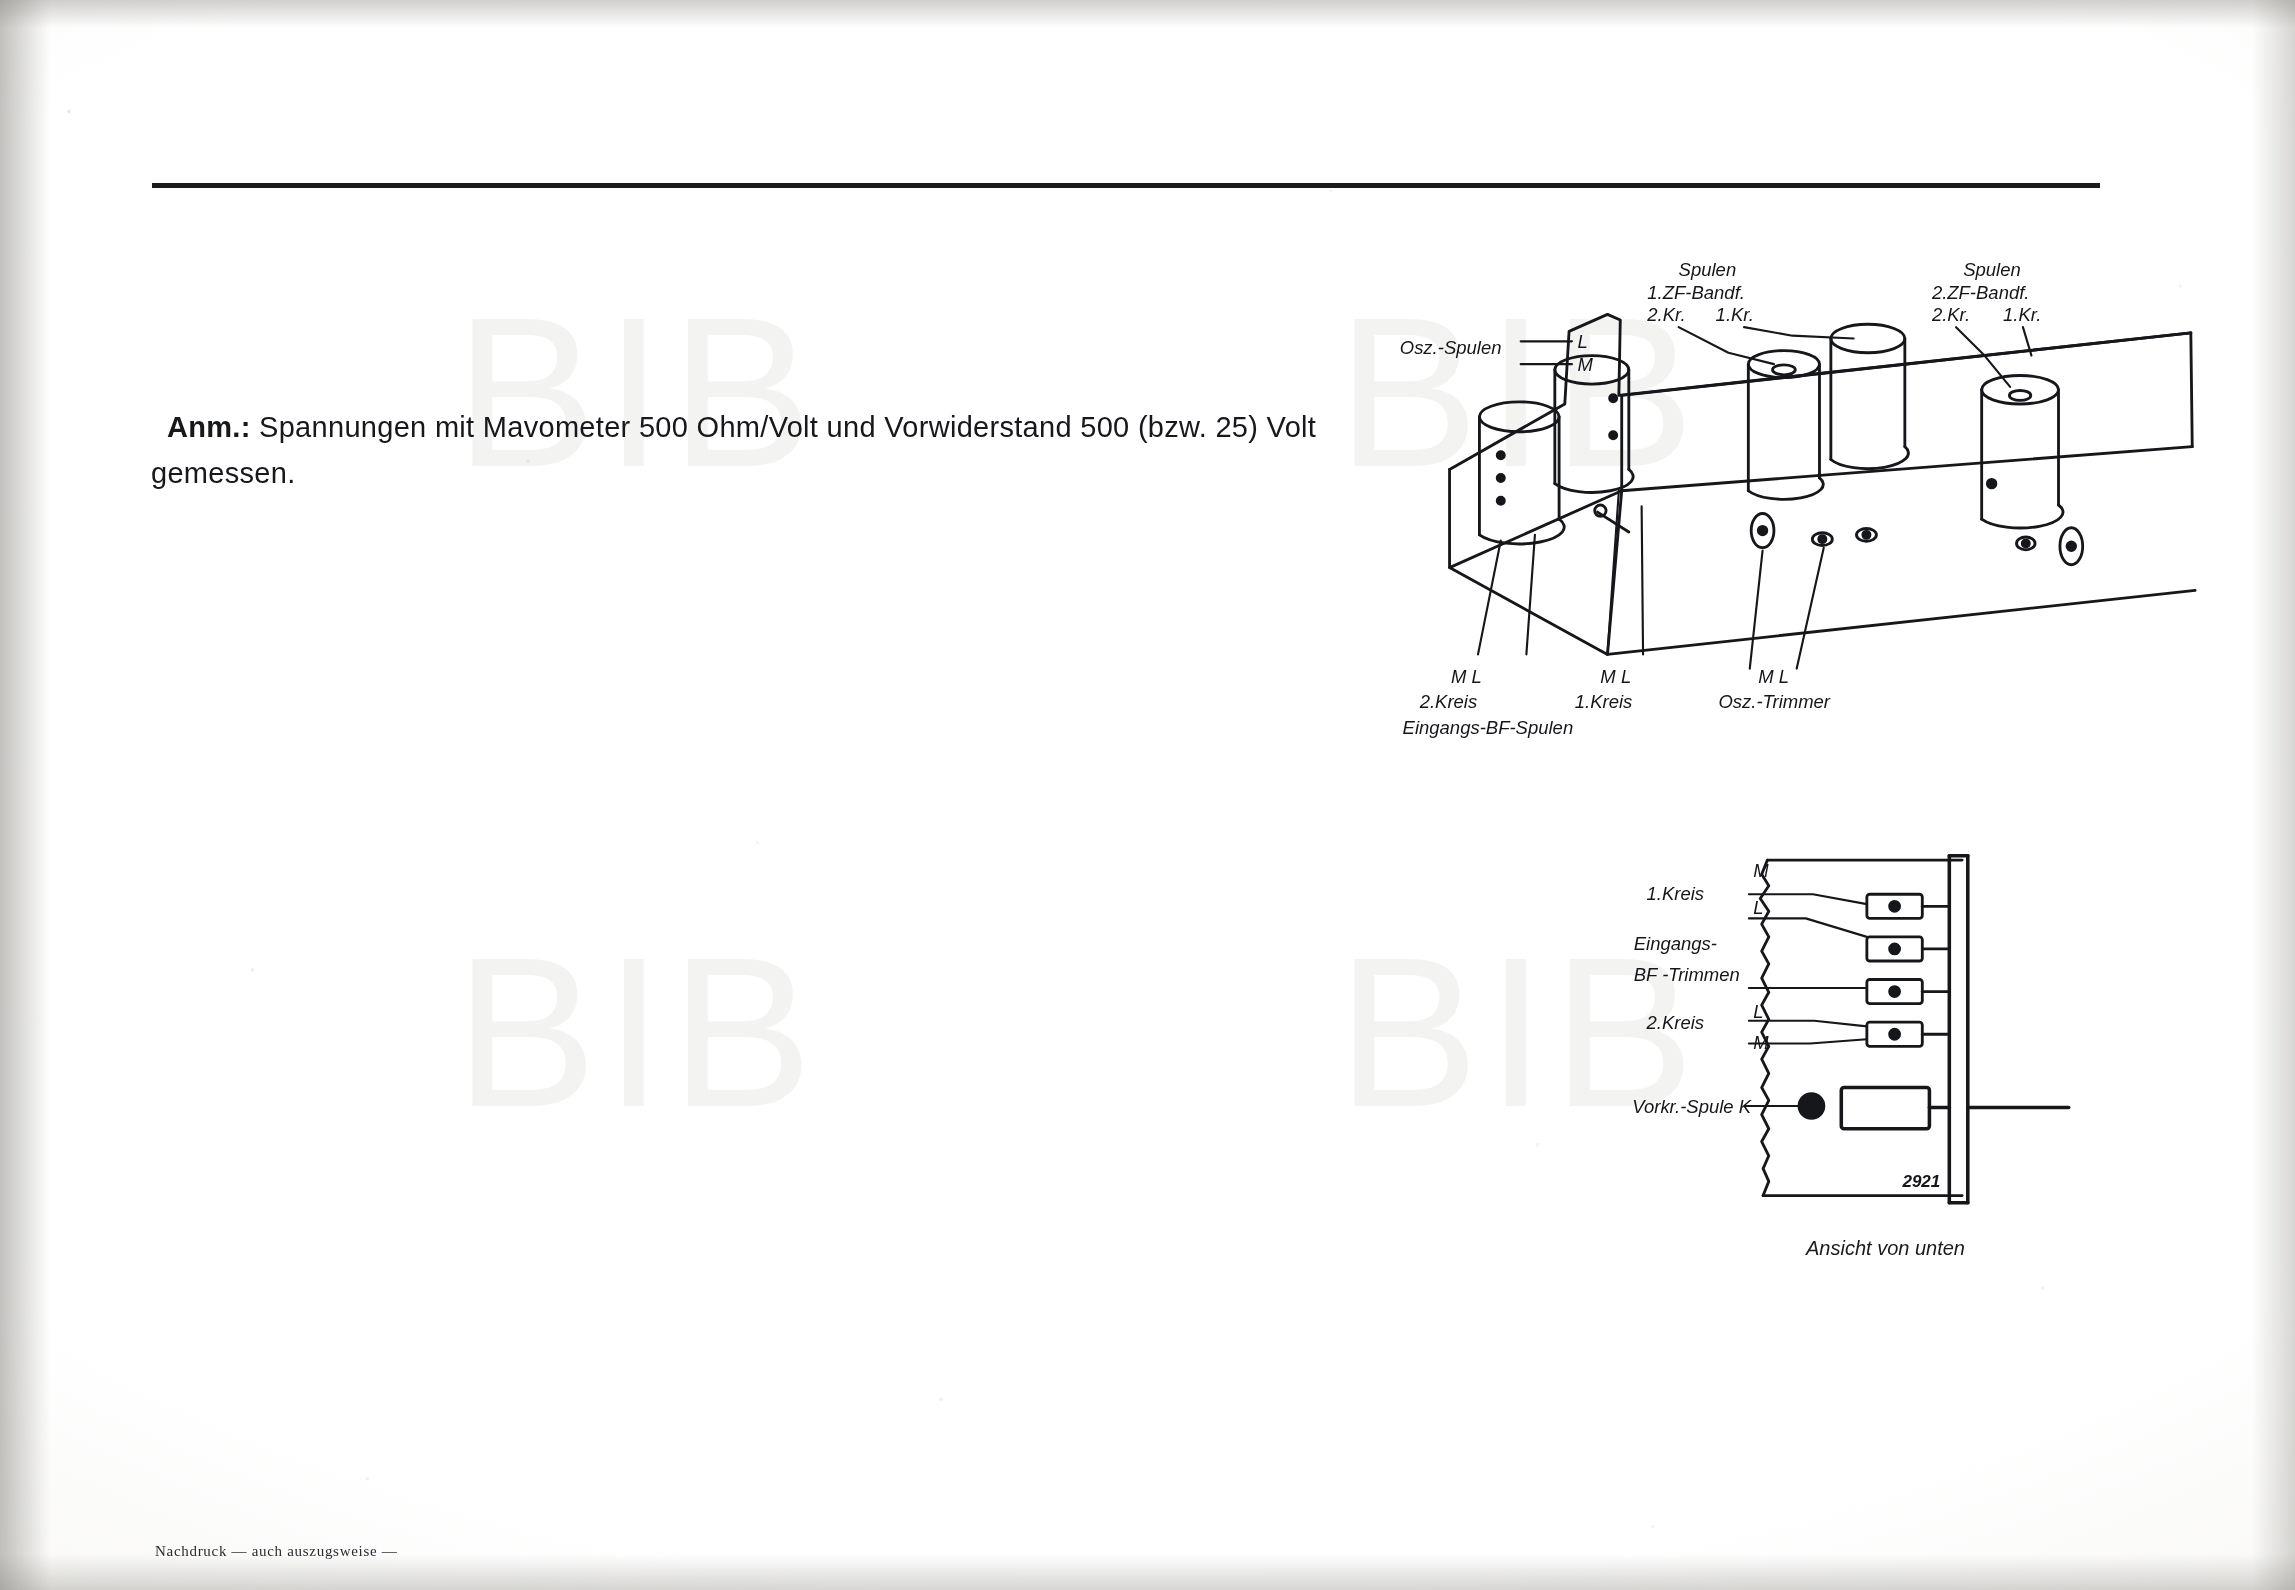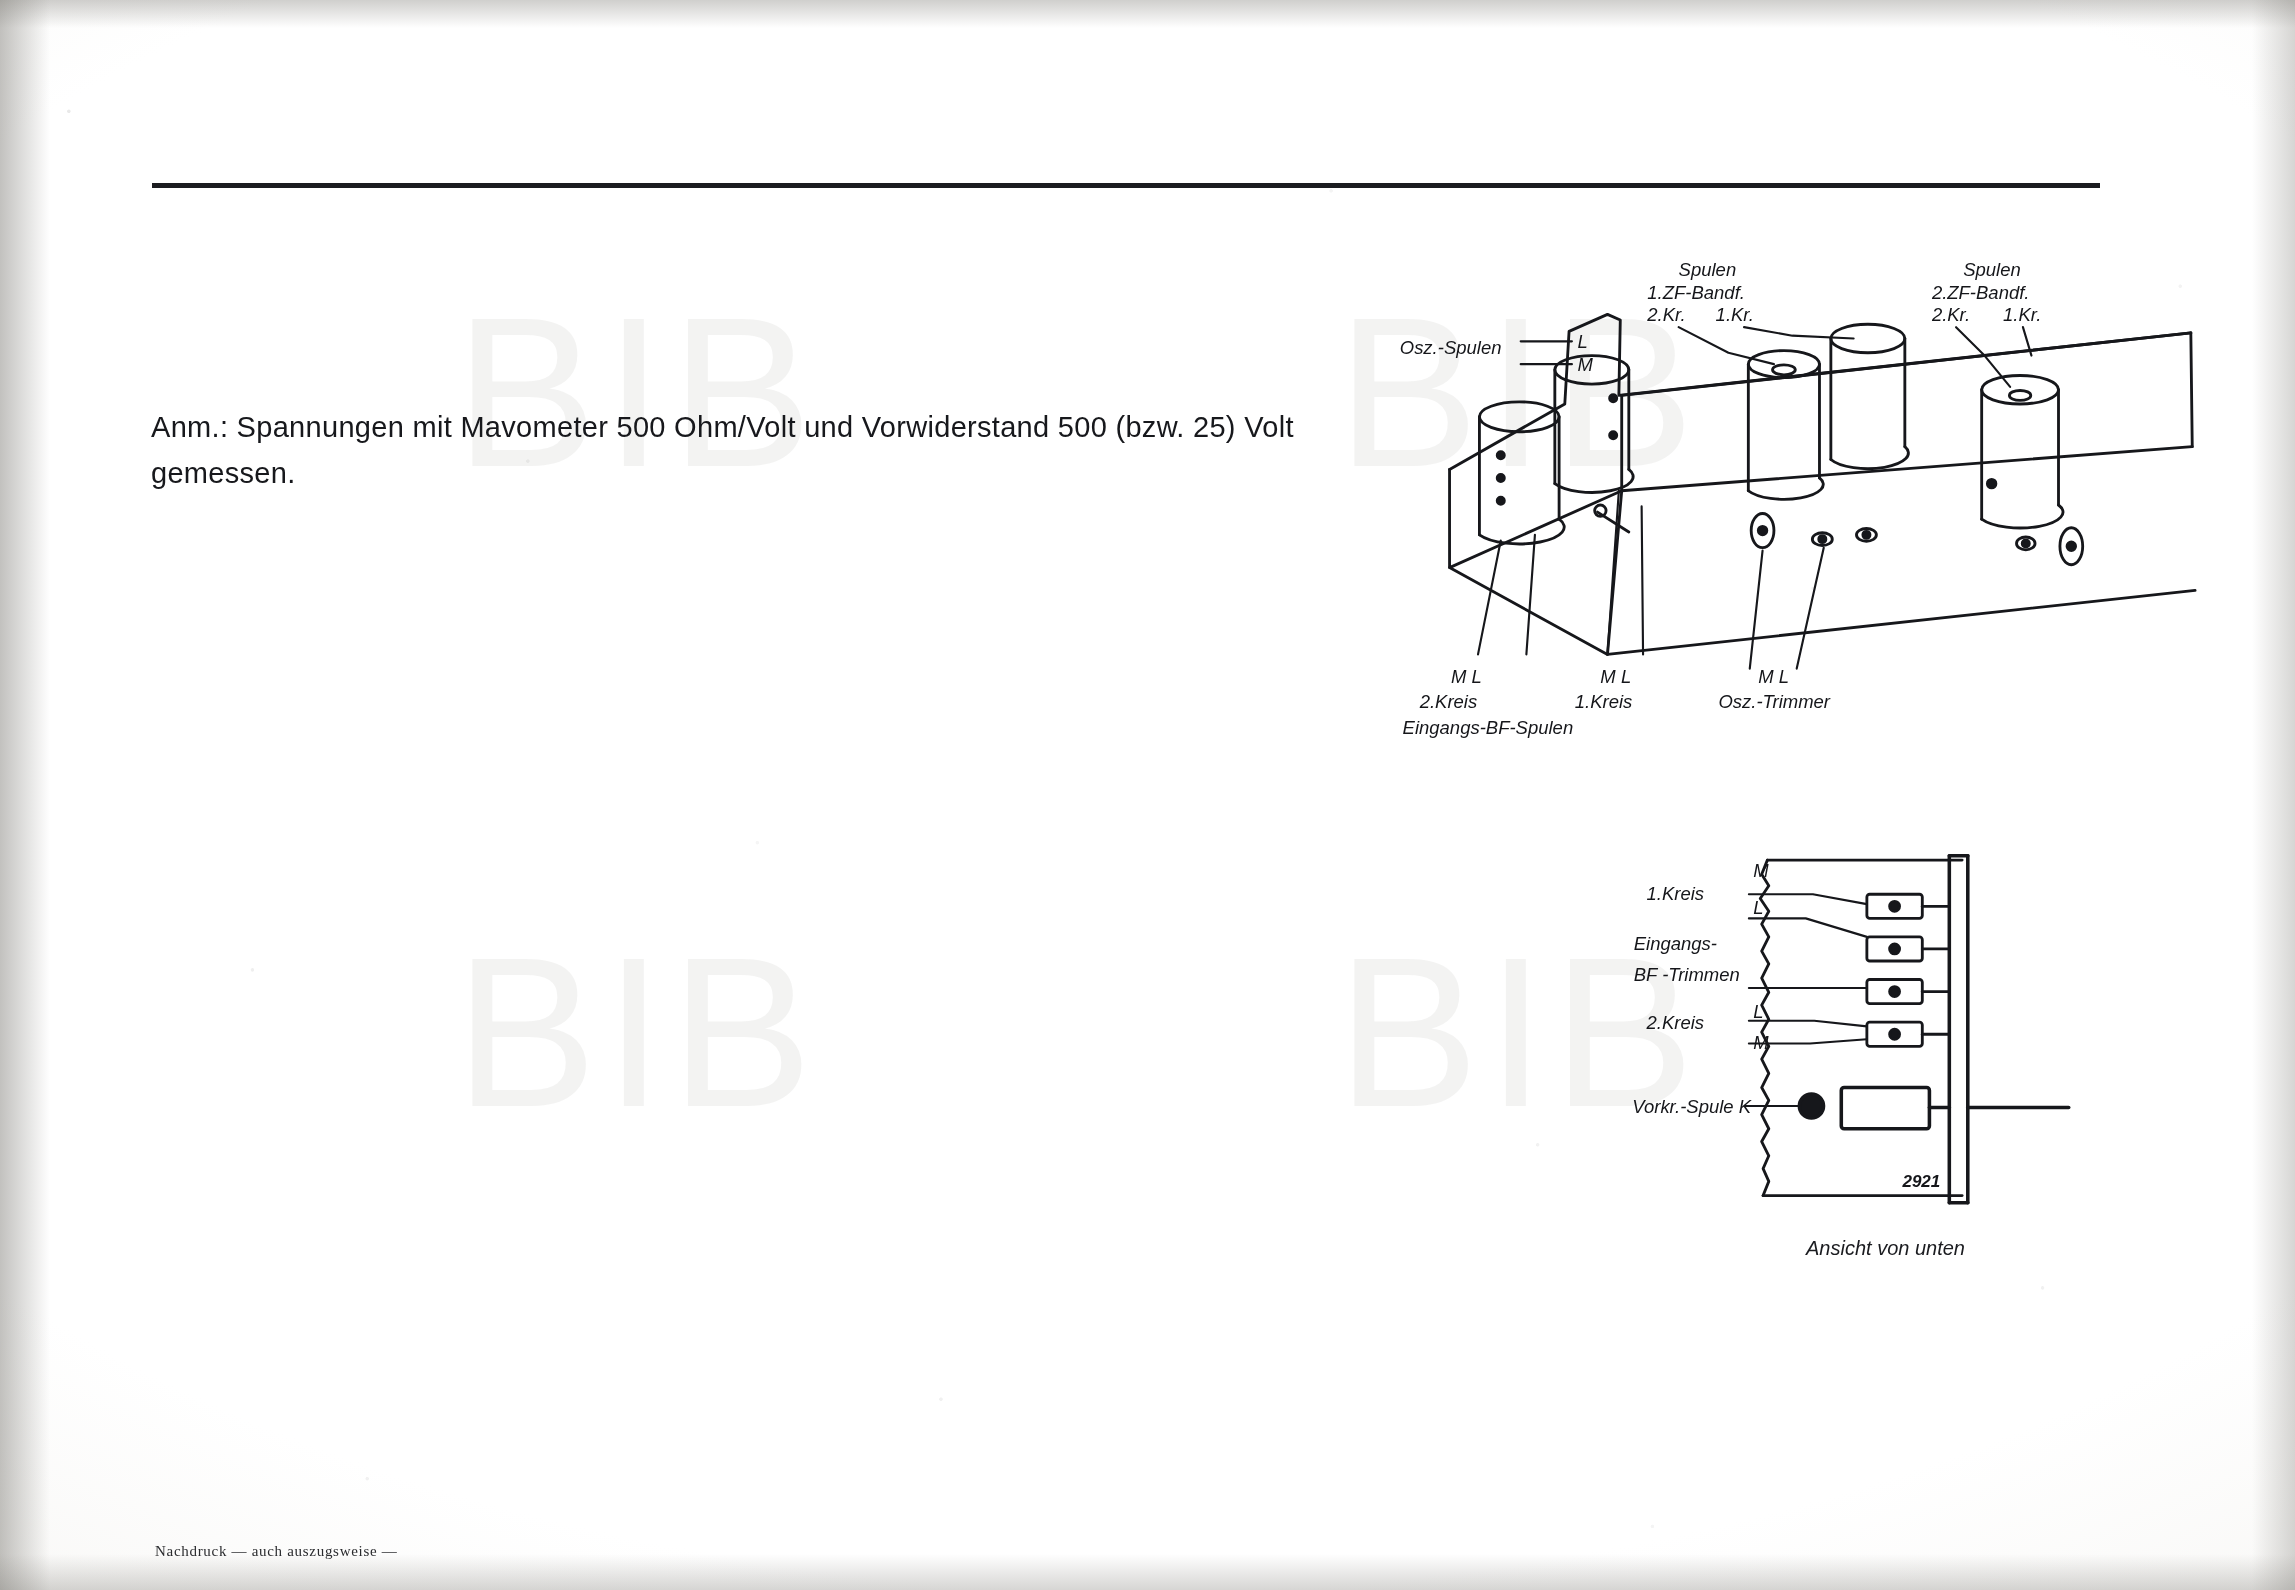--- a/index.html
+++ b/index.html
@@ -119,21 +119,21 @@
     left: 151px;
     top: 405px;
     width: 1237px;
     font-size: 29px;
     line-height: 1.58;
     letter-spacing: 0.3px;
     color: #17181c;
   }
   #body-text p { margin: 0 0 33px 0; }
   #body-text p:last-child { margin-bottom: 0; }
-  .anm-label { font-weight: normal; }
+  .anm-label { font-weight: bold; margin-left: 16px; }
 
   
   #footer {
     position: absolute;
     left: 155px;
     top: 1543px;
     font-size: 15px;
     letter-spacing: 0.7px;
     color: #2a2b2e;
     font-family: Liberation Serif, serif;

